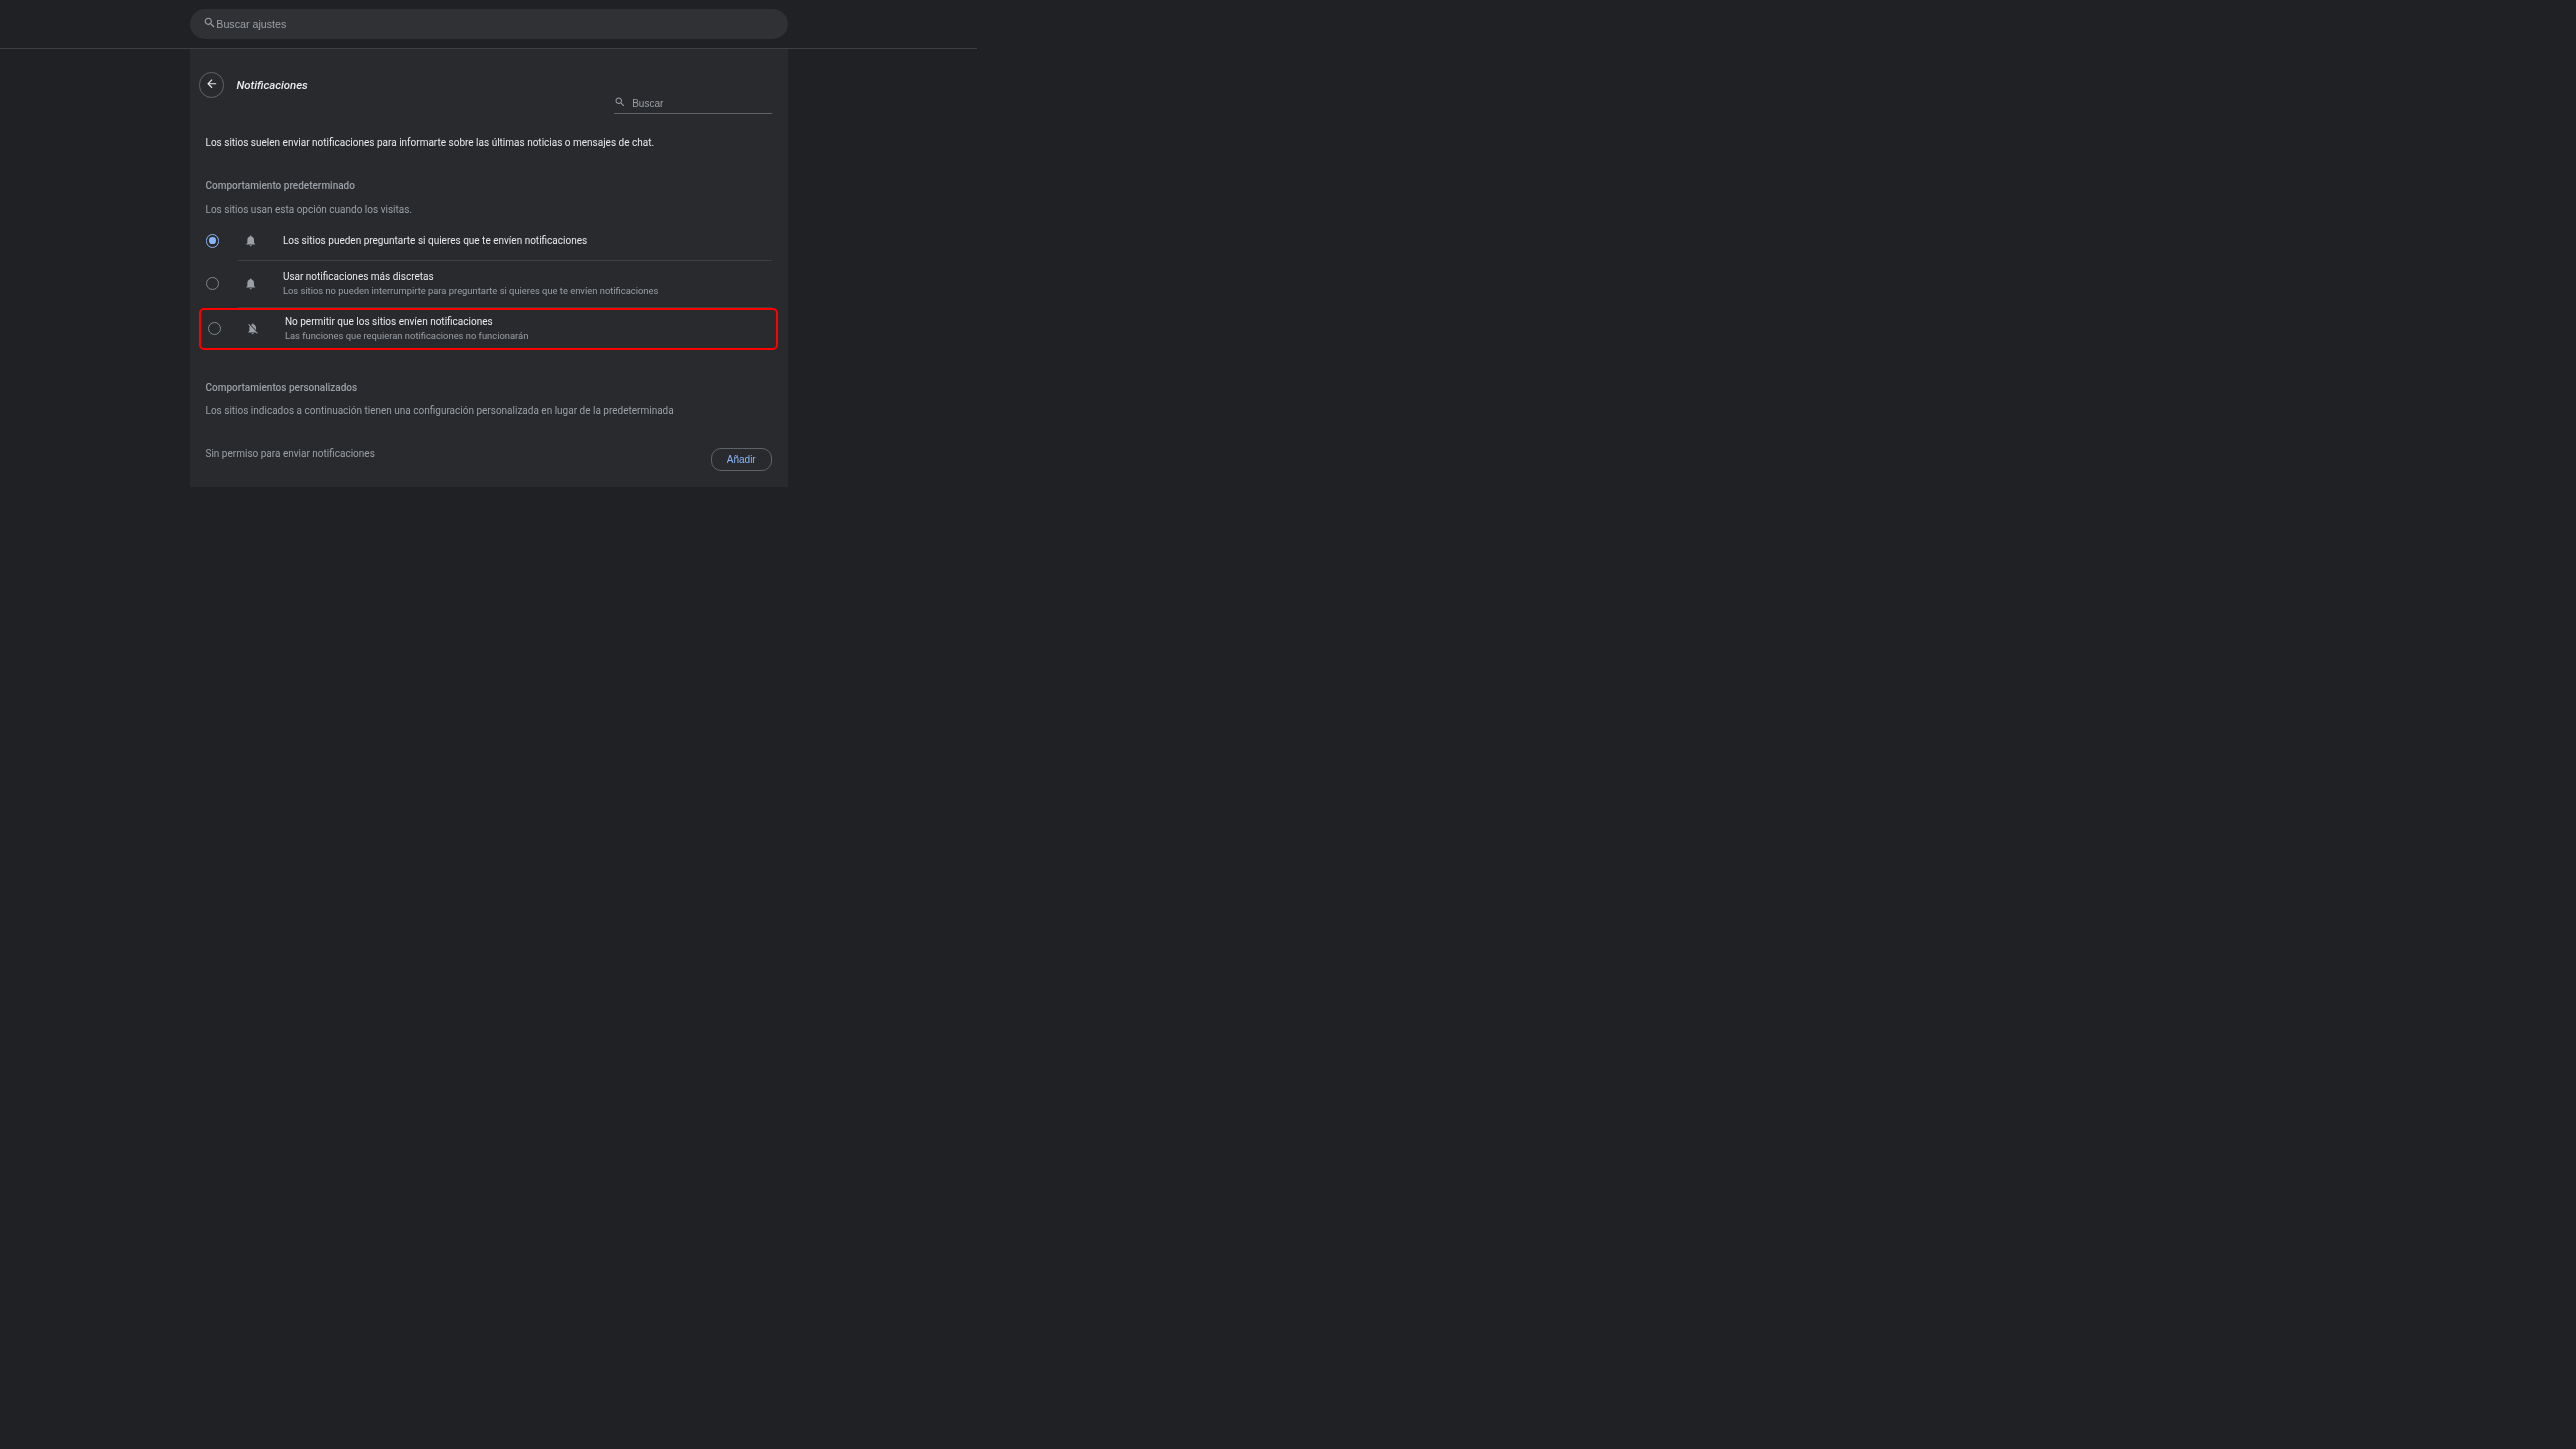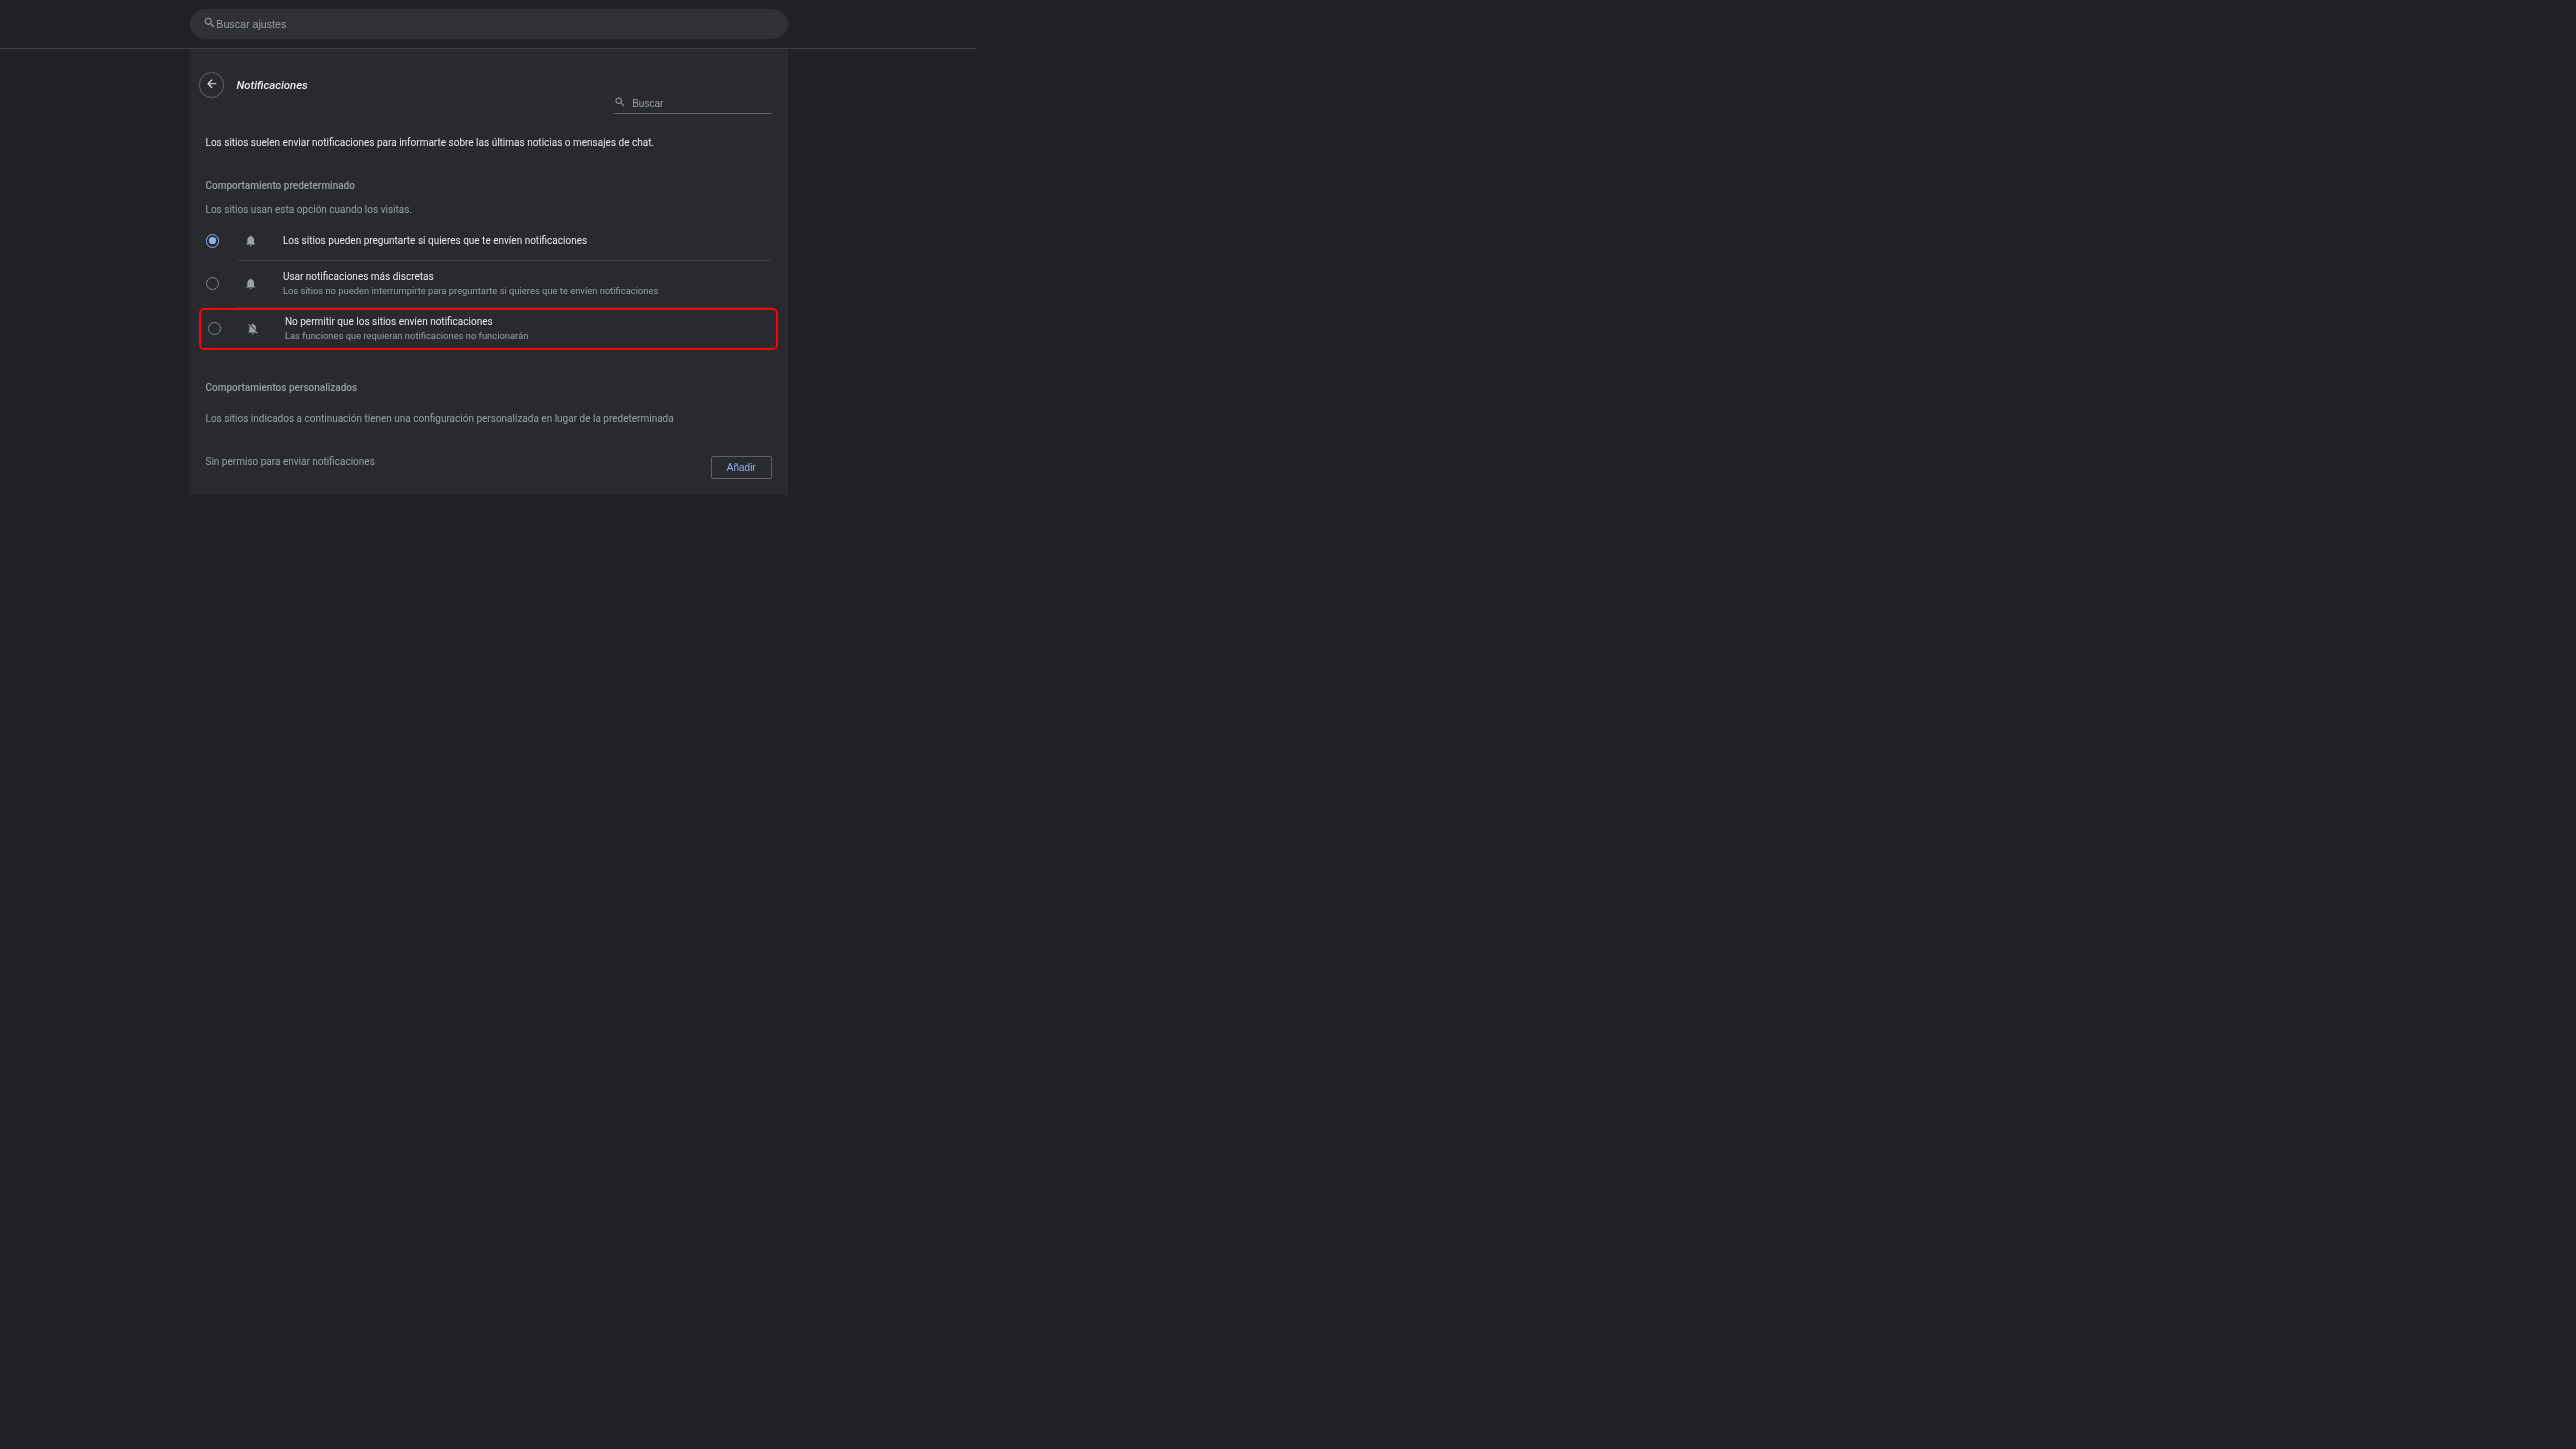--- a/index.html
+++ b/index.html
@@ -172,40 +172,40 @@
       border-radius: 5px;
       margin: 0 -6.7px;
       padding: 6.7px 6.7px !important;
     }
     .custom-section {
       padding: 16px;
     }
     .custom-desc {
       font-size: 10px;
       color: #9aa0a6;
-      margin-top: 20px;
+      margin-top: 12px;
     }
     .add-row {
       display: flex;
       align-items: flex-start;
       justify-content: space-between;
       padding: 16px;
     }
     .add-label {
       font-size: 10px;
       color: #9aa0a6;
     }
     .add-btn {
       background: transparent;
       border: 0.7px solid #5f6368;
       color: #8ab4f8;
       font-size: 10px;
       font-weight: 500;
       padding: 5.4px 14.8px;
-      border-radius: 2px;
+      border-radius: 10px;
       cursor: pointer;
     }
     svg {
       fill: #9aa0a6;
     }
     .svg-white {
       fill: #e8eaed;
     }
   </style>
 </head>

